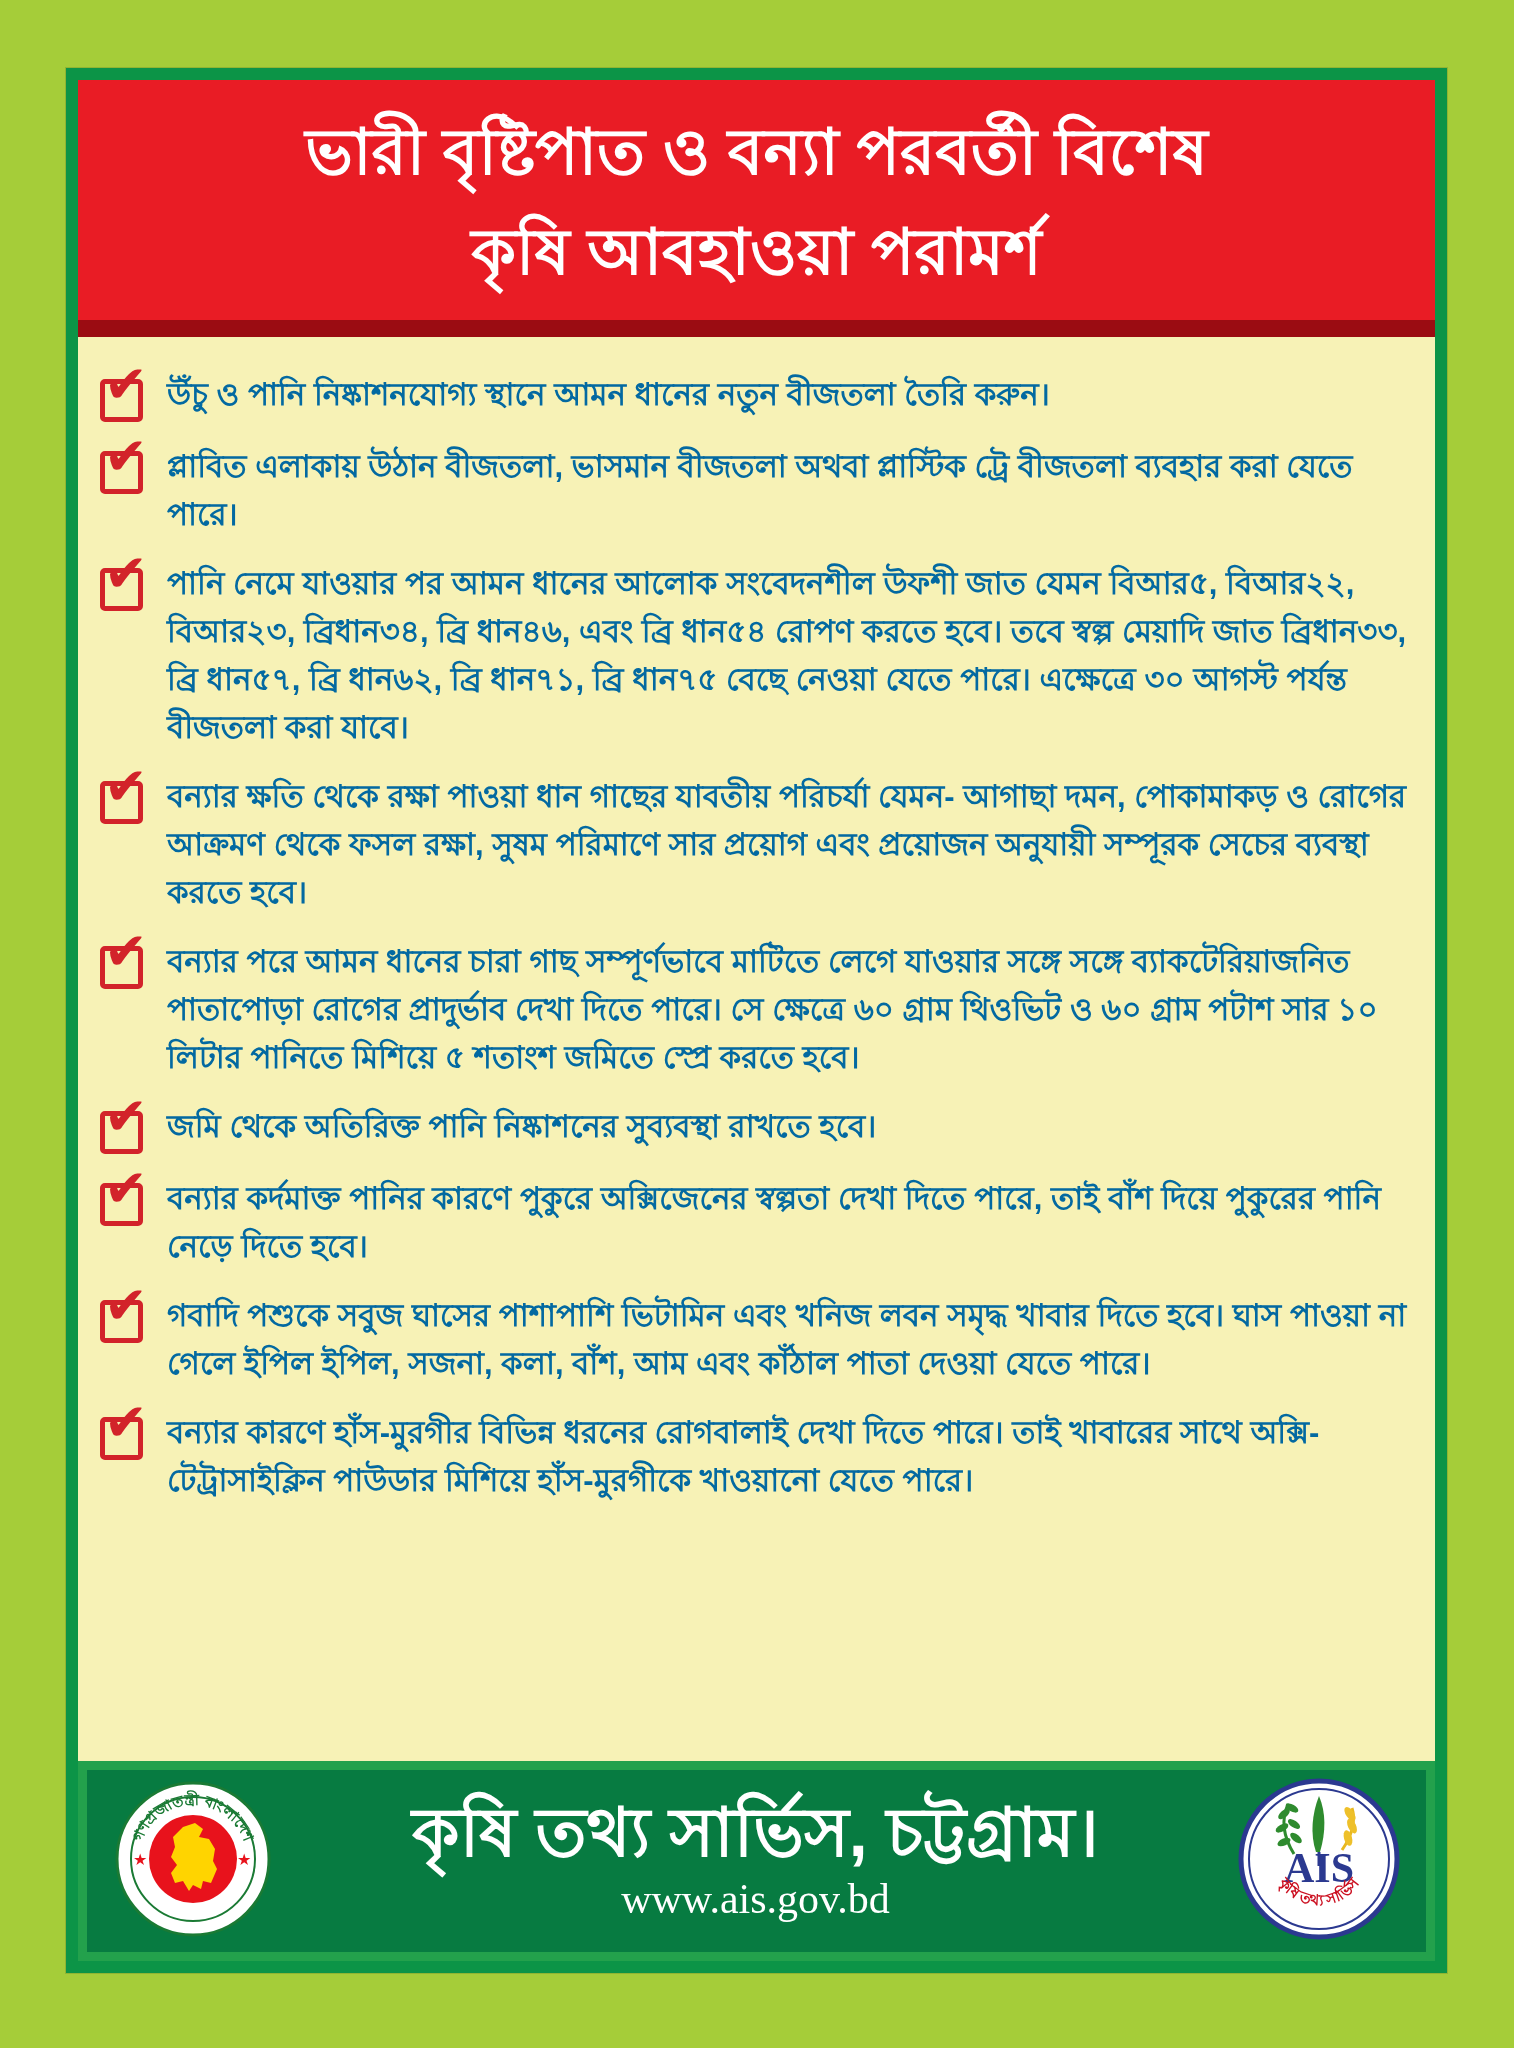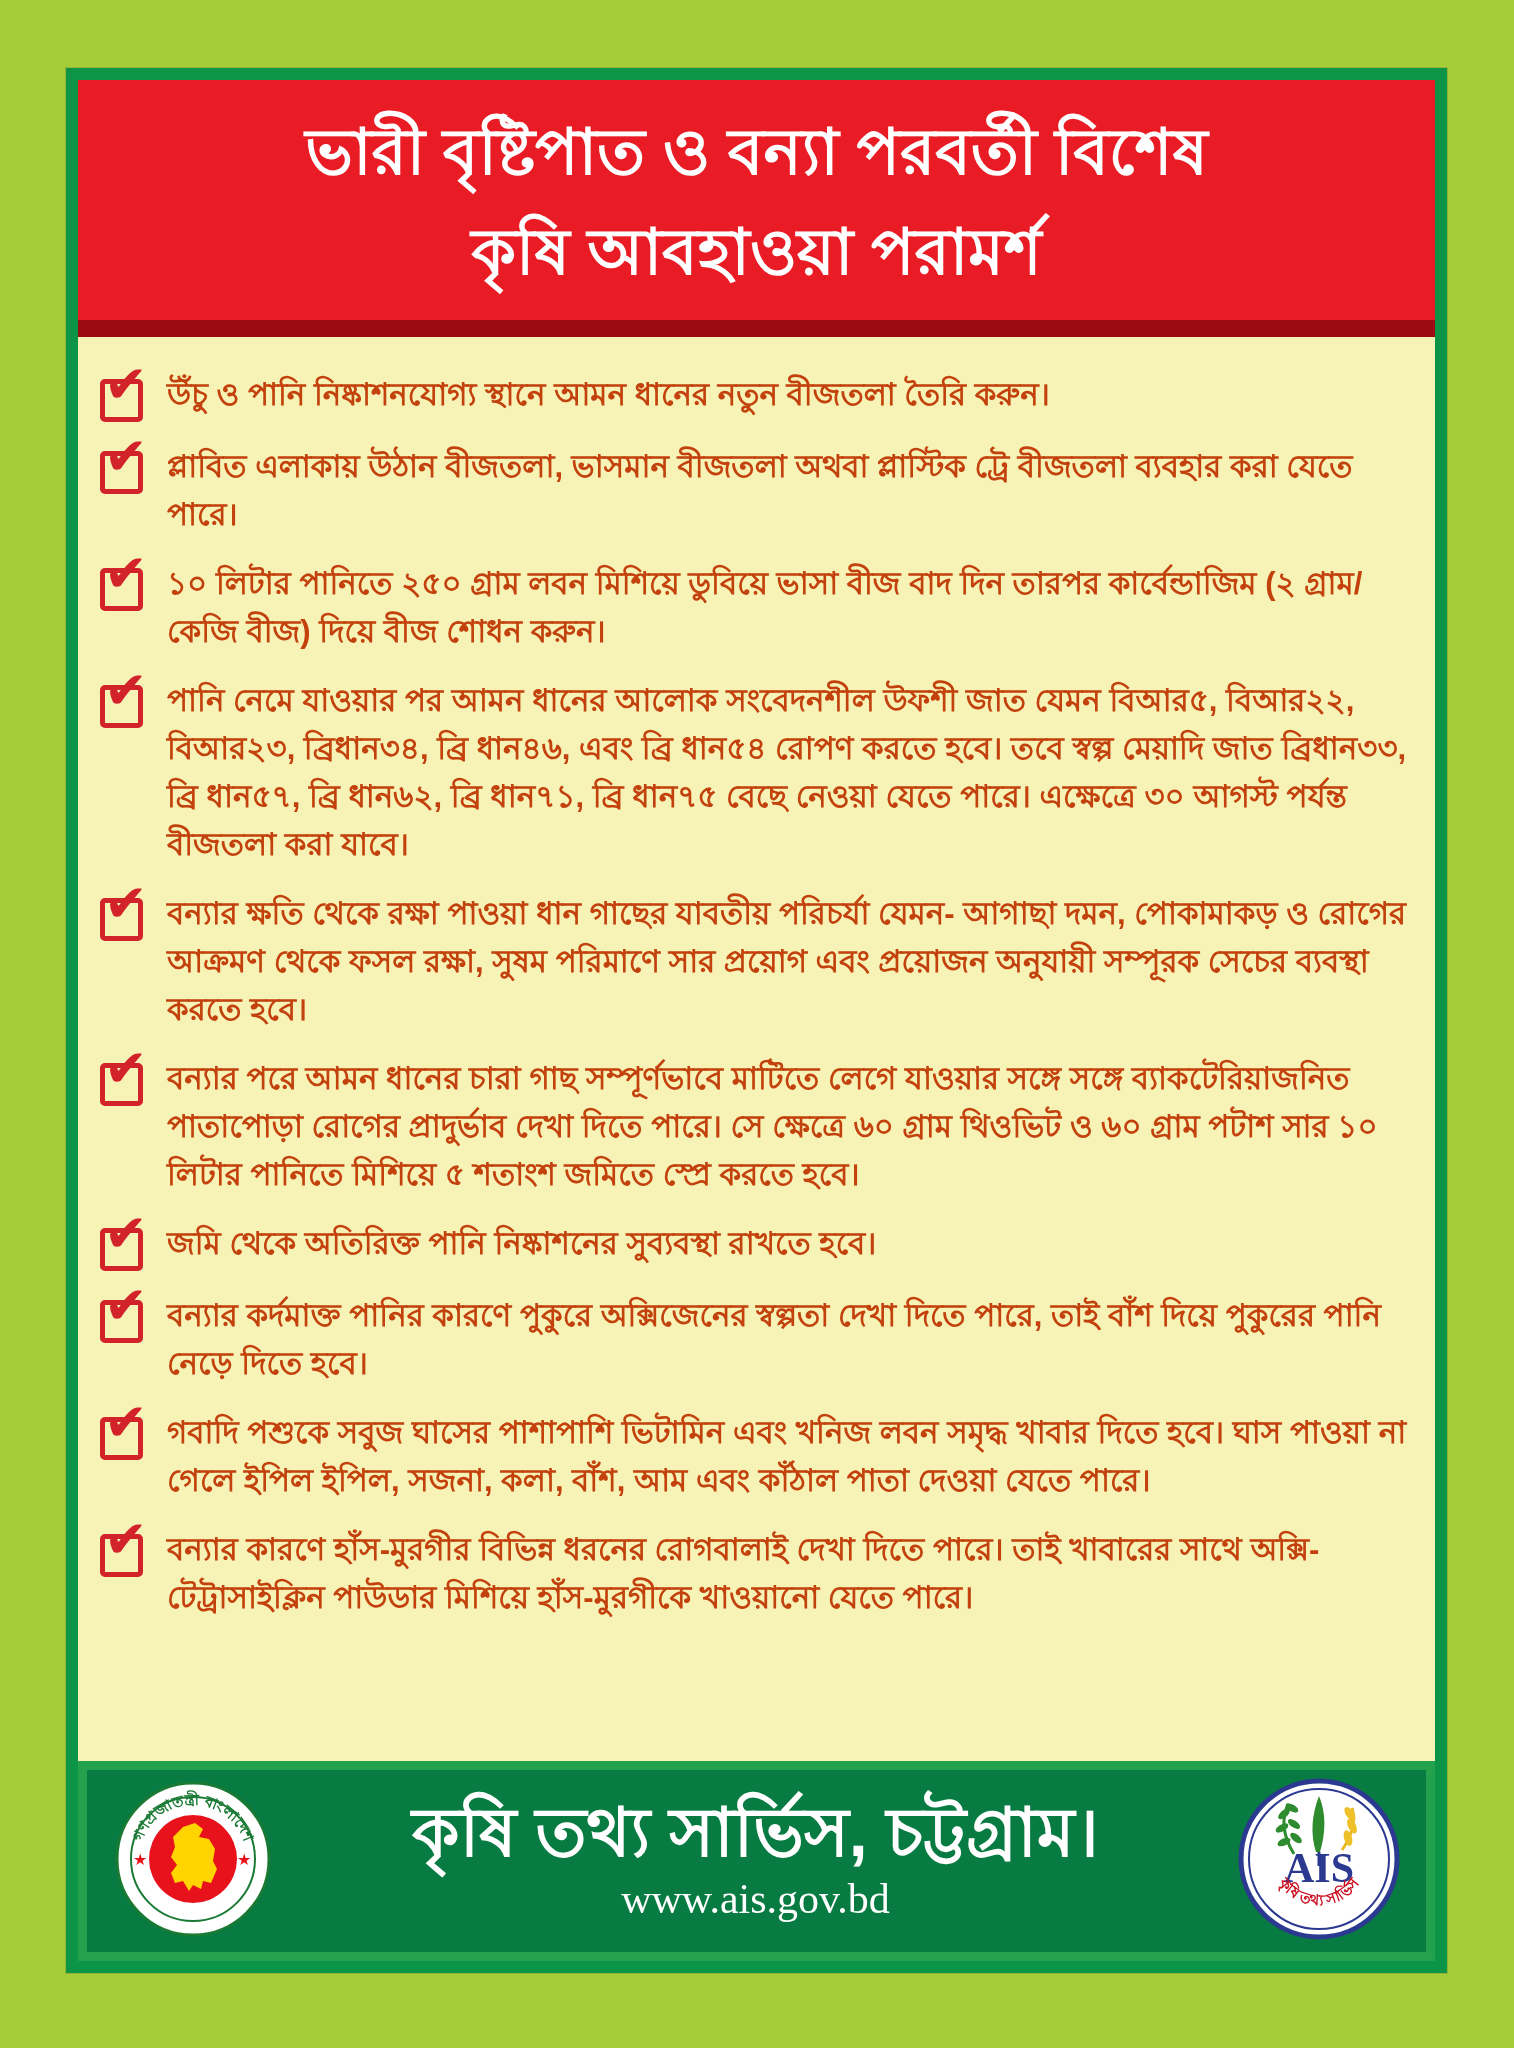--- a/index.html
+++ b/index.html
@@ -46,21 +46,21 @@
     padding:34px 14px 10px 20px;
     overflow:hidden;
   }
   ul.advisory{
     list-style:none;margin:0;padding:0;
   }
   ul.advisory li{
     display:flex;
     align-items:flex-start;
     margin-bottom:21px;
-    color:#c2410c;
+    color:#0369a1;
     font-weight:700;
     font-size:31px;
     line-height:48px;
   }
   .chk{
     flex:0 0 auto;
     position:relative;
     width:33px;height:33px;
     margin:8px 24px 0 2px;
     border:5px solid #d2232a;
@@ -123,24 +123,20 @@
 
   <div class="body">
     <ul class="advisory">
       <li>
           <span class="chk"></span>
           <span class="itext">উঁচু ও পানি নিষ্কাশনযোগ্য স্থানে আমন ধানের নতুন বীজতলা তৈরি করুন।</span>
         </li>
       <li>
           <span class="chk"></span>
           <span class="itext">প্লাবিত এলাকায় উঠান বীজতলা, ভাসমান বীজতলা অথবা প্লাস্টিক ট্রে বীজতলা ব্যবহার করা যেতে পারে।</span>
-        </li>
-      <li>
-          <span class="chk"></span>
-          <span class="itext">১০ লিটার পানিতে ২৫০ গ্রাম লবন মিশিয়ে ডুবিয়ে ভাসা বীজ বাদ দিন তারপর কার্বেন্ডাজিম (২ গ্রাম/কেজি বীজ) দিয়ে বীজ শোধন করুন।</span>
         </li>
       <li>
           <span class="chk"></span>
           <span class="itext">পানি নেমে যাওয়ার পর আমন ধানের আলোক সংবেদনশীল উফশী জাত যেমন বিআর৫, বিআর২২, বিআর২৩, ব্রিধান৩৪, ব্রি ধান৪৬, এবং ব্রি ধান৫৪ রোপণ করতে হবে। তবে স্বল্প মেয়াদি জাত ব্রিধান৩৩, ব্রি ধান৫৭, ব্রি ধান৬২, ব্রি ধান৭১, ব্রি ধান৭৫ বেছে নেওয়া যেতে পারে। এক্ষেত্রে ৩০ আগস্ট পর্যন্ত বীজতলা করা যাবে।</span>
         </li>
       <li>
           <span class="chk"></span>
           <span class="itext">বন্যার ক্ষতি থেকে রক্ষা পাওয়া ধান গাছের যাবতীয় পরিচর্যা যেমন- আগাছা দমন, পোকামাকড় ও রোগের আক্রমণ থেকে ফসল রক্ষা, সুষম পরিমাণে সার প্রয়োগ এবং প্রয়োজন অনুযায়ী সম্পূরক সেচের ব্যবস্থা করতে হবে।</span>
         </li>
       <li>

